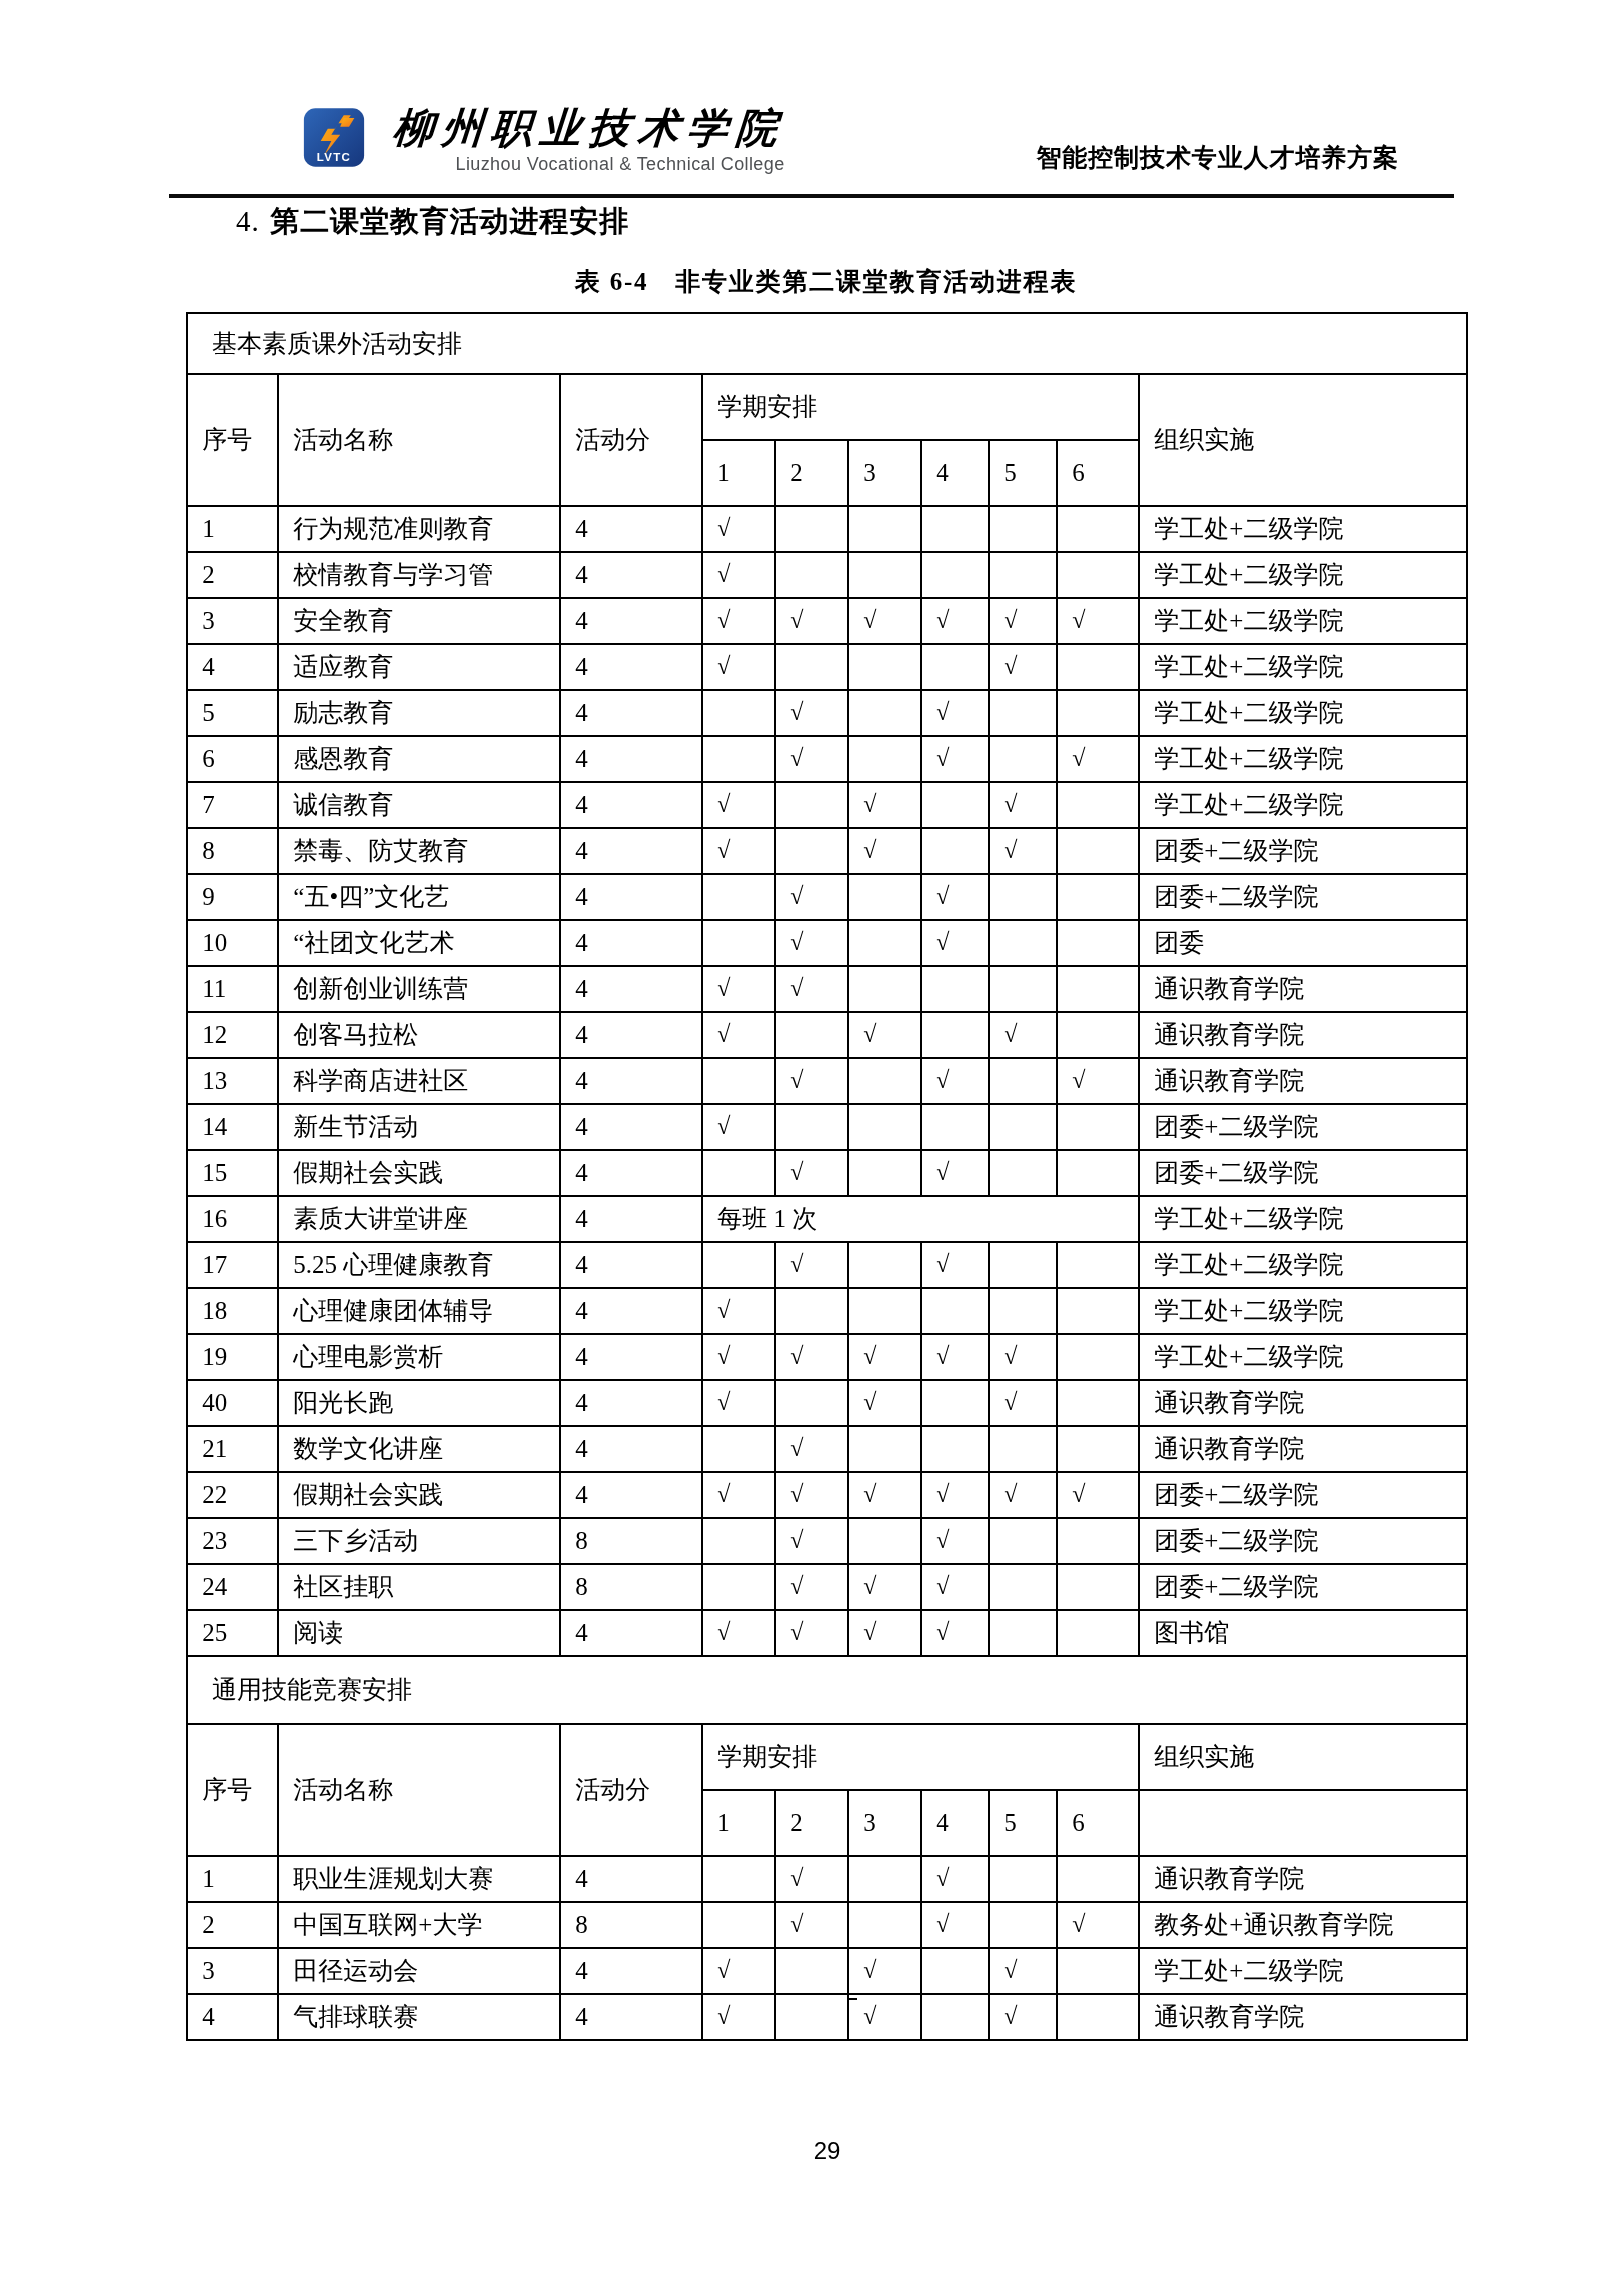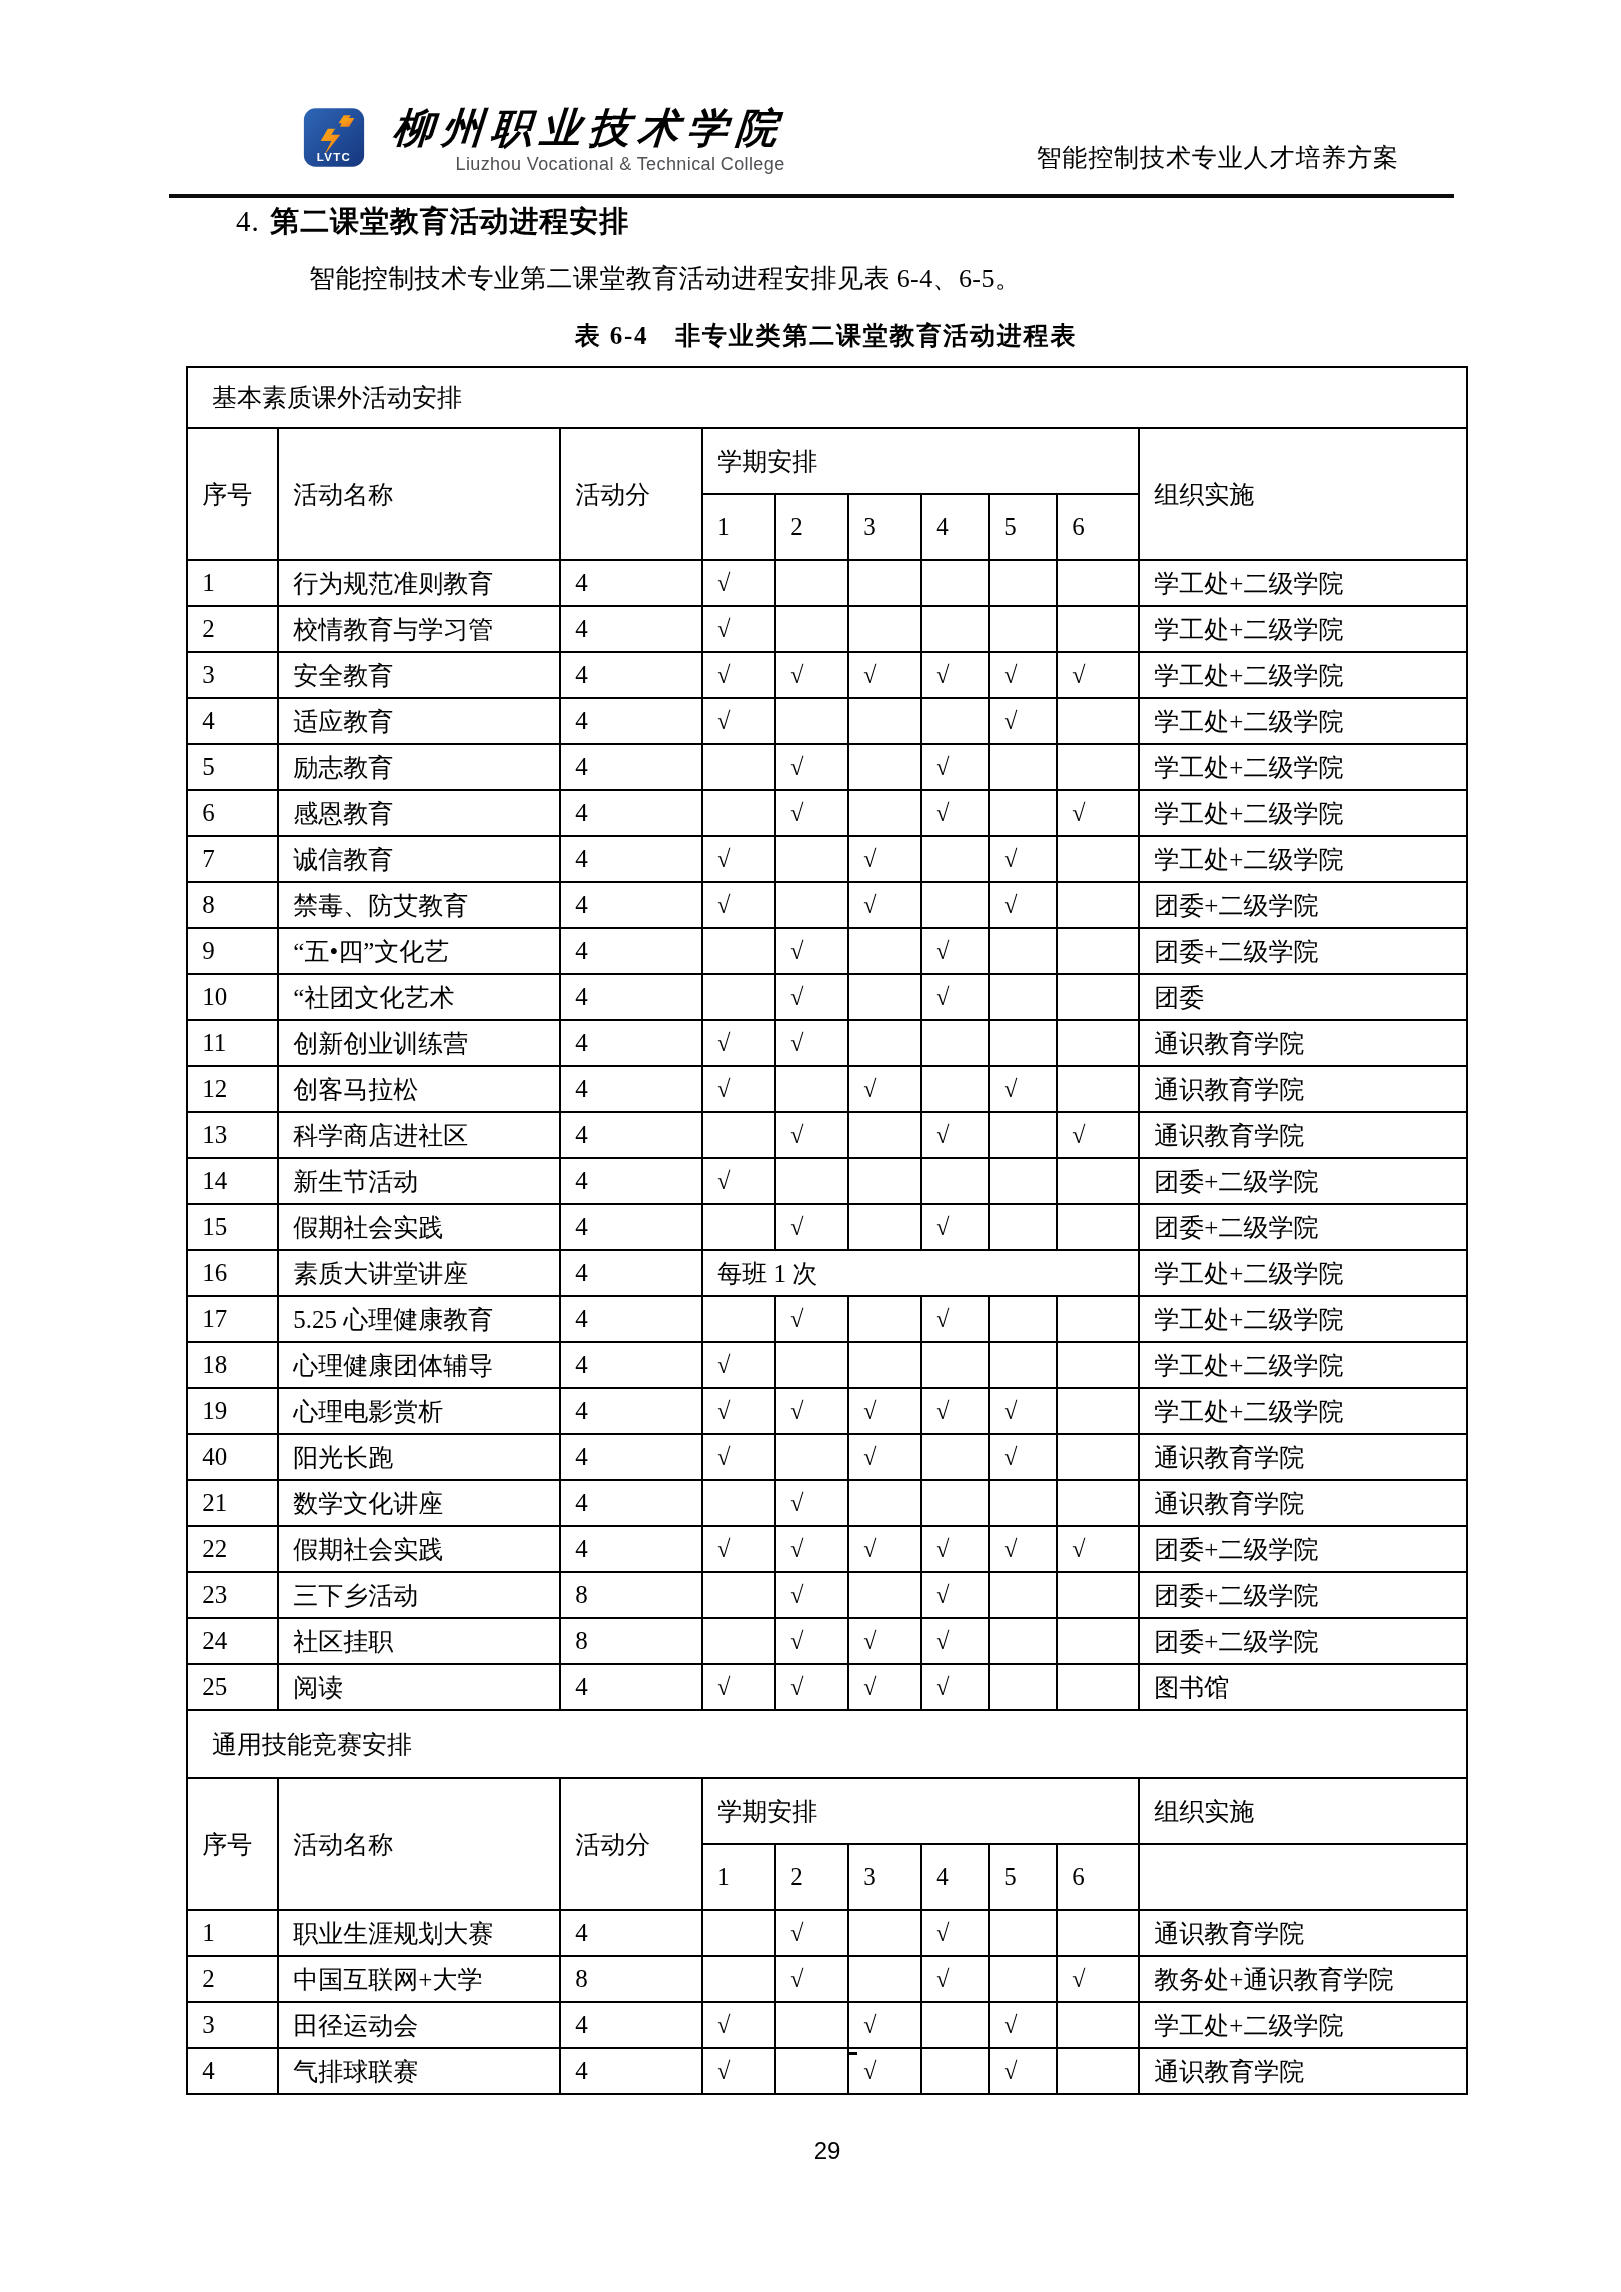--- a/index.html
+++ b/index.html
@@ -17,21 +17,21 @@
   .logo-box{width:70px;height:61px;flex:0 0 auto;}
   .brand-text{display:flex;flex-direction:column;}
   .college-cn{
     font-size:41px;font-weight:bold;letter-spacing:8px;line-height:1.05;
     font-style:italic;transform:skewX(-4deg);
   }
   .college-en{font-size:18px;color:#4f5154;letter-spacing:0.4px;margin-top:3.6px;
     font-family:"Liberation Sans","DejaVu Sans",sans-serif;text-align:right;}
   .doc-title{
     position:absolute;right:223px;top:141px;
-    font-size:25px;font-weight:normal;letter-spacing:0.9px;
+    font-size:25px;font-weight:bold;letter-spacing:0.9px;
   }
   .head-rule{position:absolute;left:169px;top:194px;width:1285px;height:3.6px;background:#0c0c0c;}
   
   .content{position:absolute;left:0;top:198px;width:100%;}
   .sec-heading{margin:3.6px 0 0 236px;font-size:29px;font-weight:bold;letter-spacing:0.9px;}
   .sec-heading .num{font-weight:normal;margin-right:10.7px;}
   .intro{margin:19.6px 0 0 309px;font-size:26px;letter-spacing:0.4px;}
   .table-caption{width:1280px;margin:23px 0 0 186px;text-align:center;
     font-size:25px;font-weight:bold;letter-spacing:1.8px;}
   
@@ -93,21 +93,20 @@
       <div class="college-en">Liuzhou Vocational &amp; Technical College</div>
     </div>
   </div>
   <div class="doc-title">智能控制技术专业人才培养方案</div>
   <div class="head-rule"></div>
 
   <div class="content">
     <div class="sec-heading">
       <span class="num">4.</span><span>第二课堂教育活动进程安排</span>
     </div>
-    <p class="intro">智能控制技术专业第二课堂教育活动进程安排见表 6-4、6-5。</p>
     <div class="table-caption">表 6-4　非专业类第二课堂教育活动进程表</div>
 
     <table class="sched">
       <colgroup>
         <col style="width:91px">
           <col style="width:282px">
           <col style="width:142px">
         <col style="width:73px">
           <col style="width:73px">
           <col style="width:73px">

